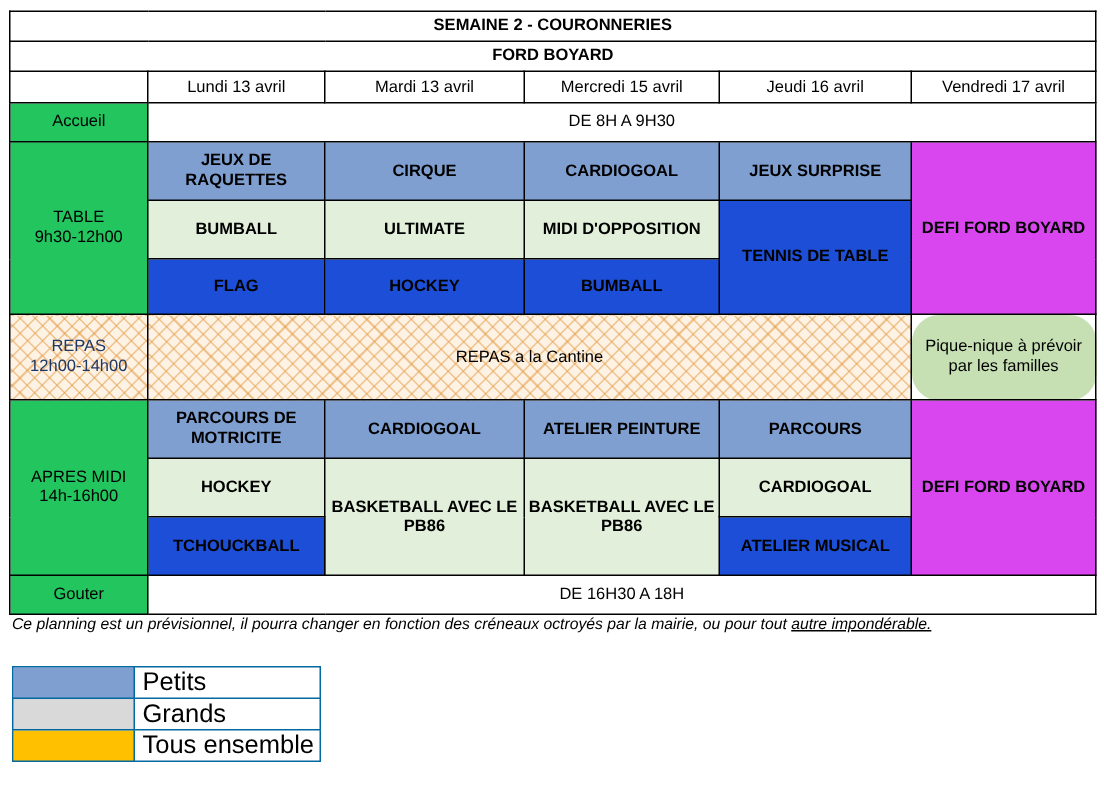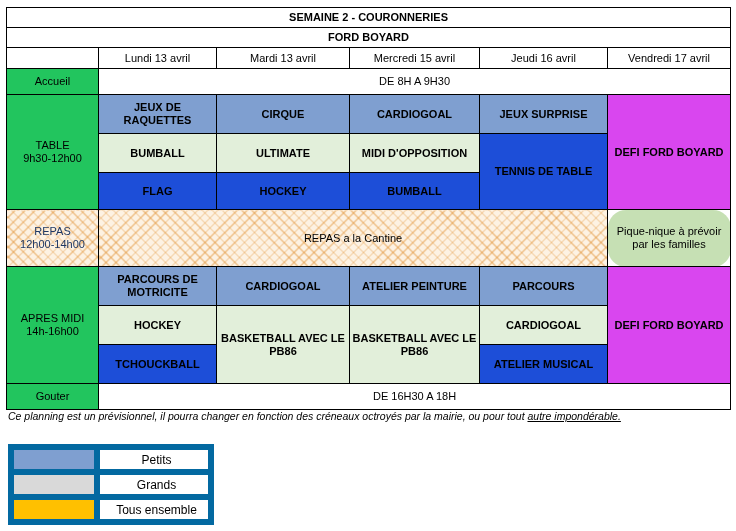--- a/index.html
+++ b/index.html
@@ -86,26 +86,25 @@
   .note u { text-decoration: underline; }
   table.legend {
     border-collapse: collapse;
     table-layout: fixed;
     position: absolute;
     left: 8px;
     top: 444px;
     width: 206px;
   }
   table.legend td {
-    border: 6px solid #0369a1;
+    border: 1px solid #0369a1;
     height: 19px;
-    font-size: 12px;
+    font-size: 17px;
     padding: 0 0 0 5px;
     vertical-align: middle;
-    text-align: center;
   }
   table.legend td.swatch { width: 80px; padding: 0; }
   .sw-petits { background: #7f9fd0; }
   .sw-moyens { background: #e2efda; }
   .sw-grands { background: #d9d9d9; }
   .sw-all    { background: #ffc000; }
   .lbl { background: #ffffff; }
 </style>
 </head>
 <body>

